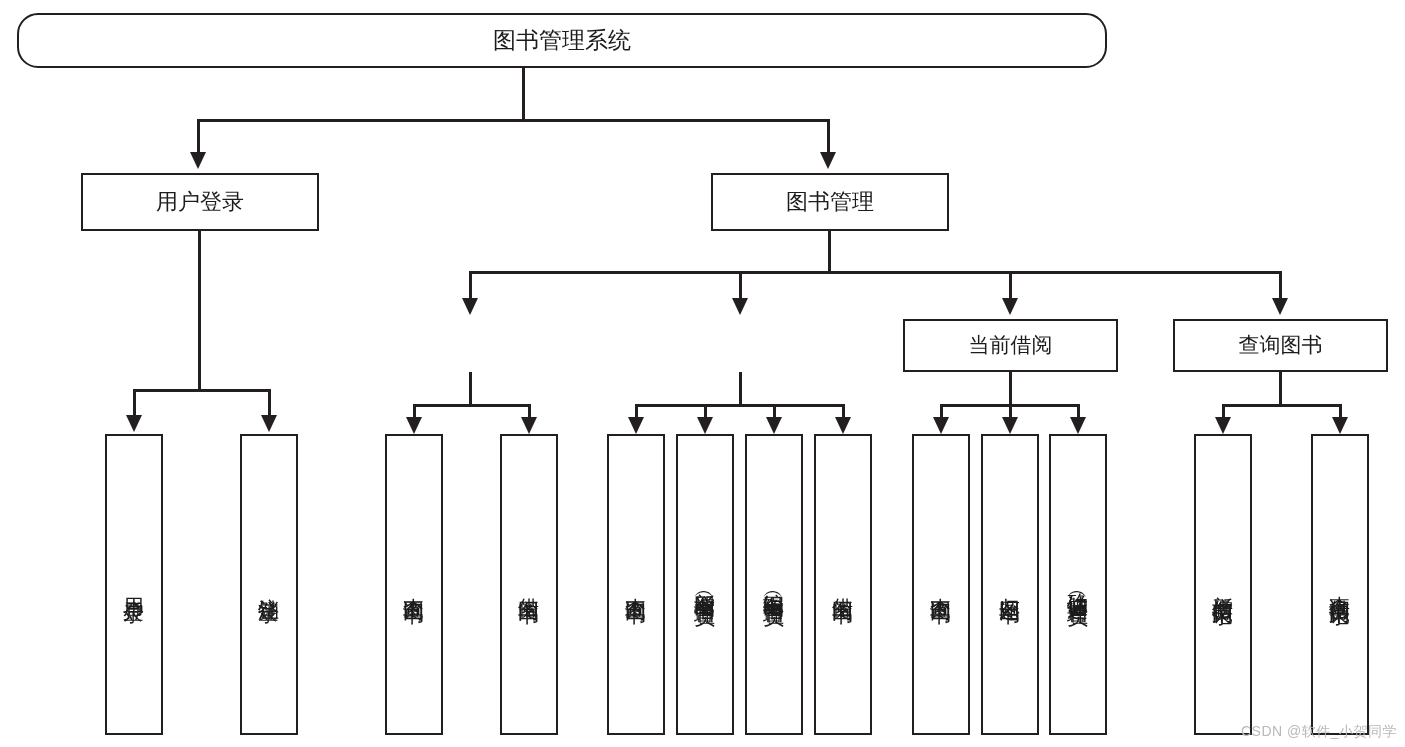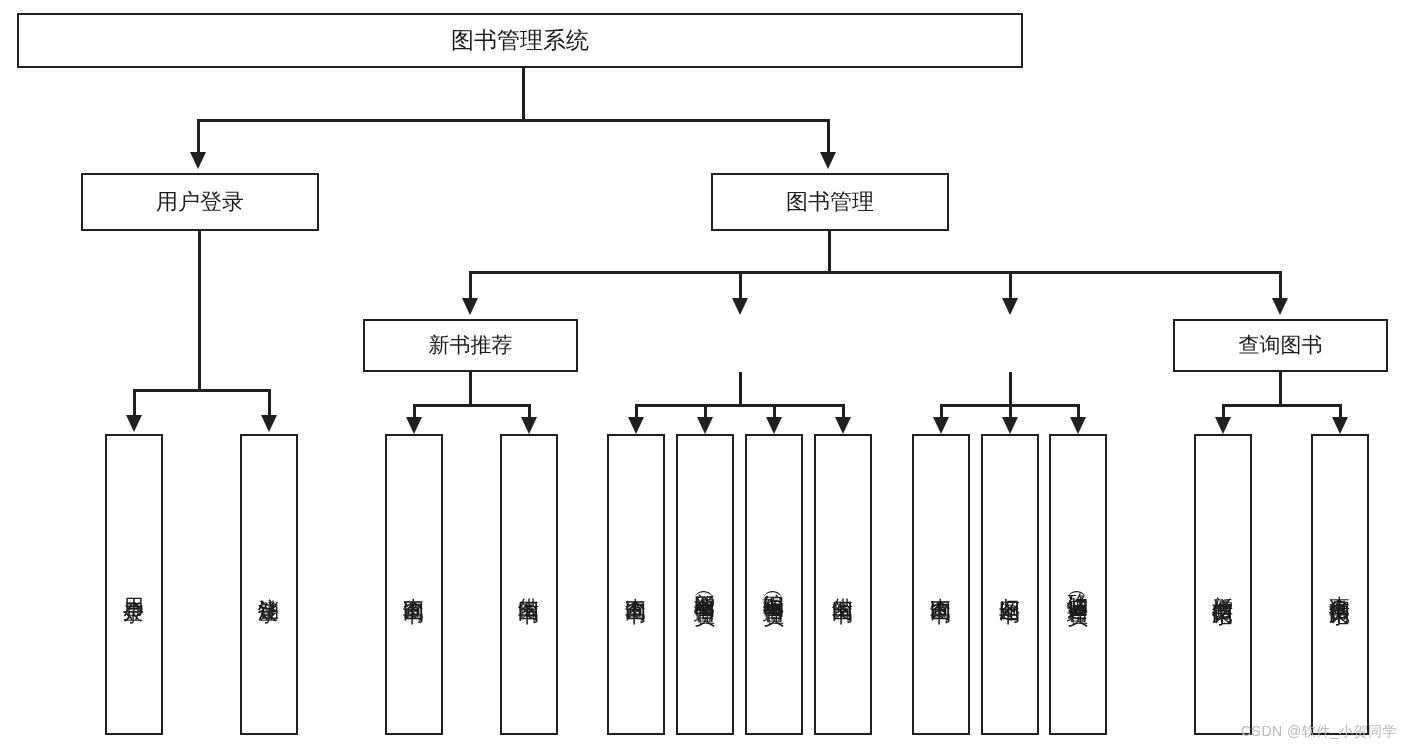--- a/index.html
+++ b/index.html
@@ -77,21 +77,21 @@
     color: #b9b9b9;
     white-space: nowrap;
     letter-spacing: 0.5px;
   }
 </style>
 </head>
 <body>
 
 <div id="canvas">
 
-  <div class="node root" style="left:17px; top:13px; width:1006px; height:55px;">
+  <div class="node root" style="left:17px; top:13px; width:1090px; height:55px;border-radius:21px;">
     <span>图书管理系统</span>
   </div>
 
   <div class="ln v" style="left:522px; top:68px; width:2.5px; height:53px;"></div>
 
   <div class="ln h" style="left:197px; top:119px; width:632px; height:2.5px;"></div>
 
   <div class="ln v" style="left:197px; top:119px; width:2.5px; height:36px;"></div>
   <div class="arrow" style="left:190px; top:152px;"></div>
   <div class="ln v" style="left:827px; top:119px; width:2.5px; height:36px;"></div>
@@ -119,22 +119,22 @@
 
   <div class="ln v" style="left:739px; top:271px; width:2.5px; height:30px;"></div>
   <div class="arrow" style="left:732px; top:298px;"></div>
 
   <div class="ln v" style="left:1009px; top:271px; width:2.5px; height:30px;"></div>
   <div class="arrow" style="left:1002px; top:298px;"></div>
 
   <div class="ln v" style="left:1279px; top:271px; width:2.5px; height:30px;"></div>
   <div class="arrow" style="left:1272px; top:298px;"></div>
 
-  <div class="node lvl2" style="left:363px; top:319px; width:215px; height:53px;">
-    <span>新书推荐</span>
+  <div class="node lvl2" style="left:903px; top:319px; width:215px; height:53px;">
+    <span>当前借阅</span>
   </div>
   <div class="node lvl2" style="left:1173px; top:319px; width:215px; height:53px;">
     <span>查询图书</span>
   </div>
 
   <div class="ln v" style="left:469px; top:372px; width:2.5px; height:34px;"></div>
   <div class="ln h" style="left:413px; top:404px; width:117px; height:2.5px;"></div>
   <div class="ln v" style="left:413px; top:404px; width:2.5px; height:16px;"></div>
   <div class="arrow" style="left:406px; top:417px;"></div>
   <div class="ln v" style="left:528px; top:404px; width:2.5px; height:16px;"></div>

